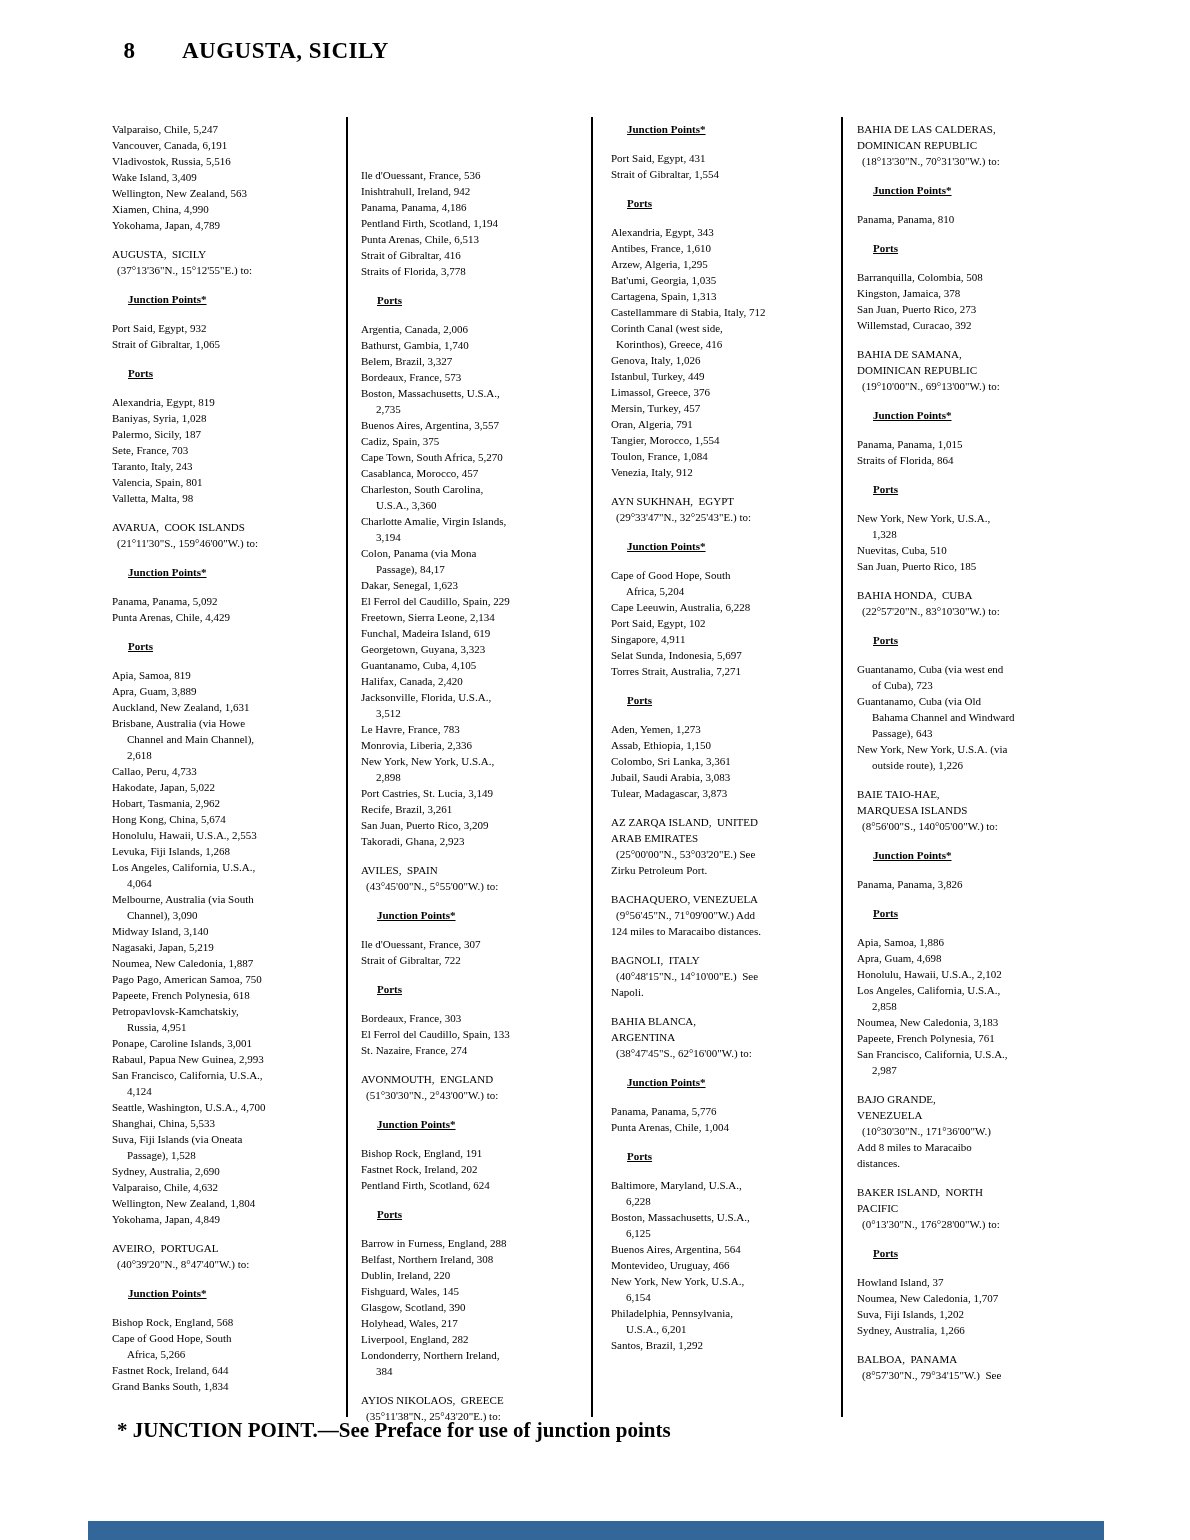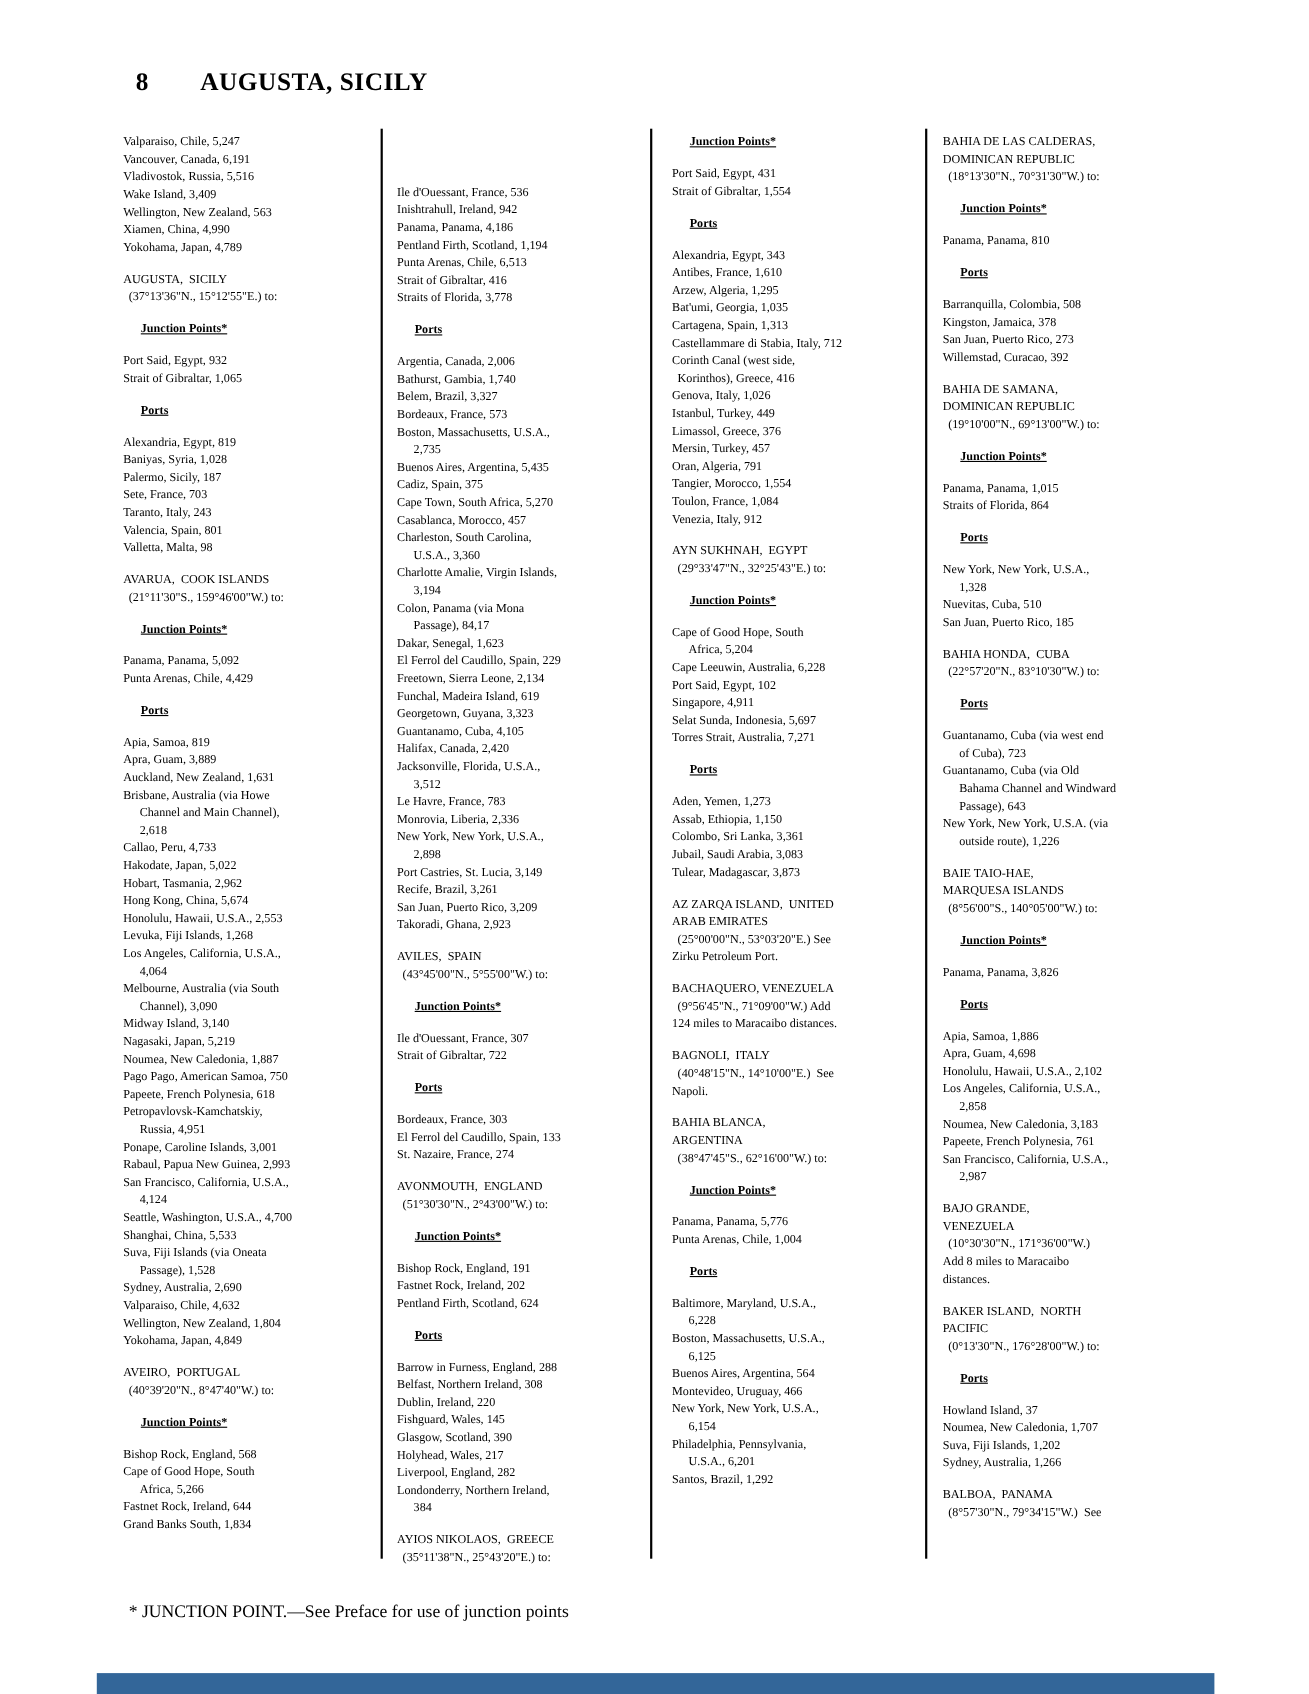--- a/index.html
+++ b/index.html
@@ -1,40 +1,40 @@
 <!DOCTYPE html>
 <html><head>
 <meta charset="utf-8">
 <style>
   html,body{margin:0;padding:0;}
   body{
     width:1190px;height:1540px;position:relative;background:#ffffff;
     font-family:"Liberation Serif","DejaVu Serif",serif;color:#000;
     overflow:hidden;
   }
-  .page-header{position:absolute;top:36px;left:112px;font-weight:bold;font-size:23px;white-space:pre;}
+  .page-header{position:absolute;top:12px;left:112px;font-weight:bold;font-size:23px;white-space:pre;}
   .page-num{display:inline-block;}
   .page-title{display:inline-block;margin-left:47px;letter-spacing:0.5px;}
   .col{position:absolute;top:121px;width:234px;font-size:11px;}
   .c1{left:112px;}
   .c2col{left:361px;margin-top:46px;}
   .c3{left:611px;}
   .c4{left:857px;}
   .ln{height:16px;line-height:16px;white-space:pre;}
   .ln.b{height:13px;}
   .ln.h{font-weight:normal;}
   .ln.s{font-weight:bold;padding-left:16px;text-decoration:underline;}
   .ln.g{padding-left:5px;}
   .ln.c{padding-left:15px;}
   .ln.c2{padding-left:5px;}
   .vrule{position:absolute;top:117px;height:1300px;width:2px;background:#000;}
   .vr1{left:346px;}
   .vr2{left:591px;}
   .vr3{left:841px;}
-  .footnote{position:absolute;left:117px;top:1457px;font-weight:normal;font-size:16px;white-space:pre;}
+  .footnote{position:absolute;left:117px;top:1418px;font-weight:bold;font-size:21px;white-space:pre;}
   .bottom-bar{position:absolute;left:88px;top:1521px;width:1016px;height:19px;}
 </style>
 </head>
 <body>
 
 <div class="page-header">
   <span class="page-num">8</span><span class="page-title">AUGUSTA, SICILY</span>
 </div>
 
 <div class="col c1">
@@ -132,21 +132,21 @@
     <div class="ln e">Straits of Florida, 3,778</div>
     <div class="ln b"></div>
     <div class="ln s">Ports</div>
     <div class="ln b"></div>
     <div class="ln e">Argentia, Canada, 2,006</div>
     <div class="ln e">Bathurst, Gambia, 1,740</div>
     <div class="ln e">Belem, Brazil, 3,327</div>
     <div class="ln e">Bordeaux, France, 573</div>
     <div class="ln e">Boston, Massachusetts, U.S.A.,</div>
     <div class="ln c">2,735</div>
-    <div class="ln e">Buenos Aires, Argentina, 5,435</div>
+    <div class="ln e">Buenos Aires, Argentina, 3,557</div>
     <div class="ln e">Cadiz, Spain, 375</div>
     <div class="ln e">Cape Town, South Africa, 5,270</div>
     <div class="ln e">Casablanca, Morocco, 457</div>
     <div class="ln e">Charleston, South Carolina,</div>
     <div class="ln c">U.S.A., 3,360</div>
     <div class="ln e">Charlotte Amalie, Virgin Islands,</div>
     <div class="ln c">3,194</div>
     <div class="ln e">Colon, Panama (via Mona</div>
     <div class="ln c">Passage), 84,17</div>
     <div class="ln e">Dakar, Senegal, 1,623</div>

